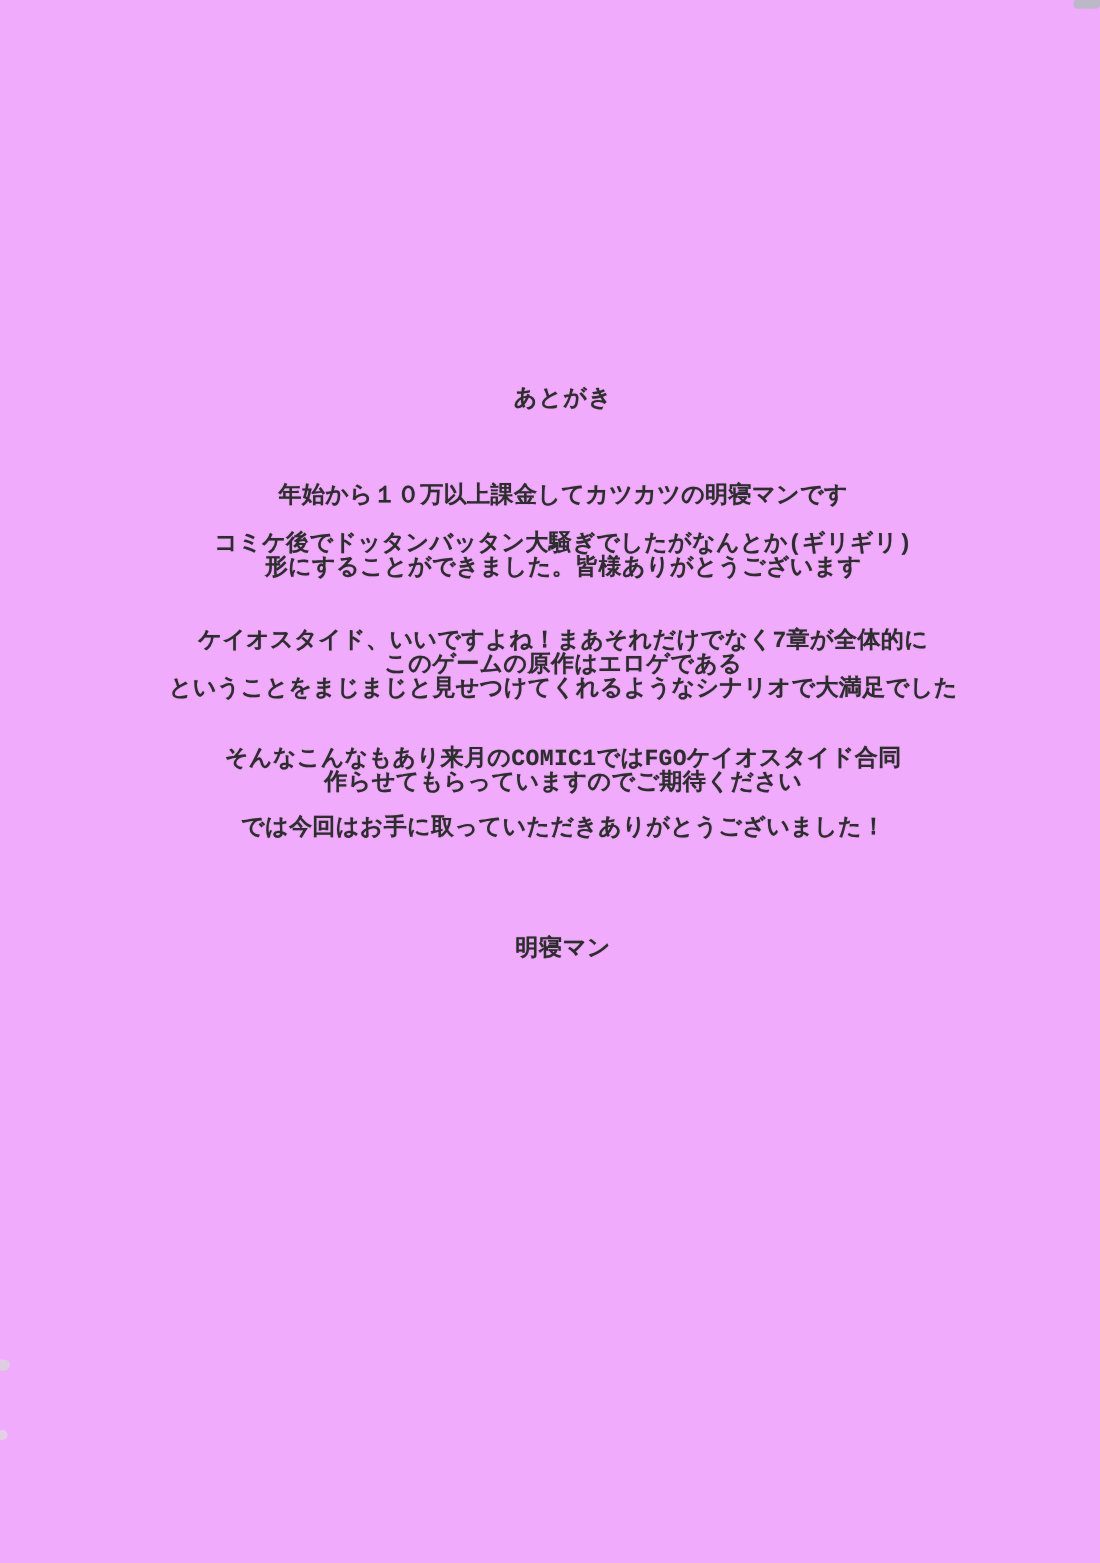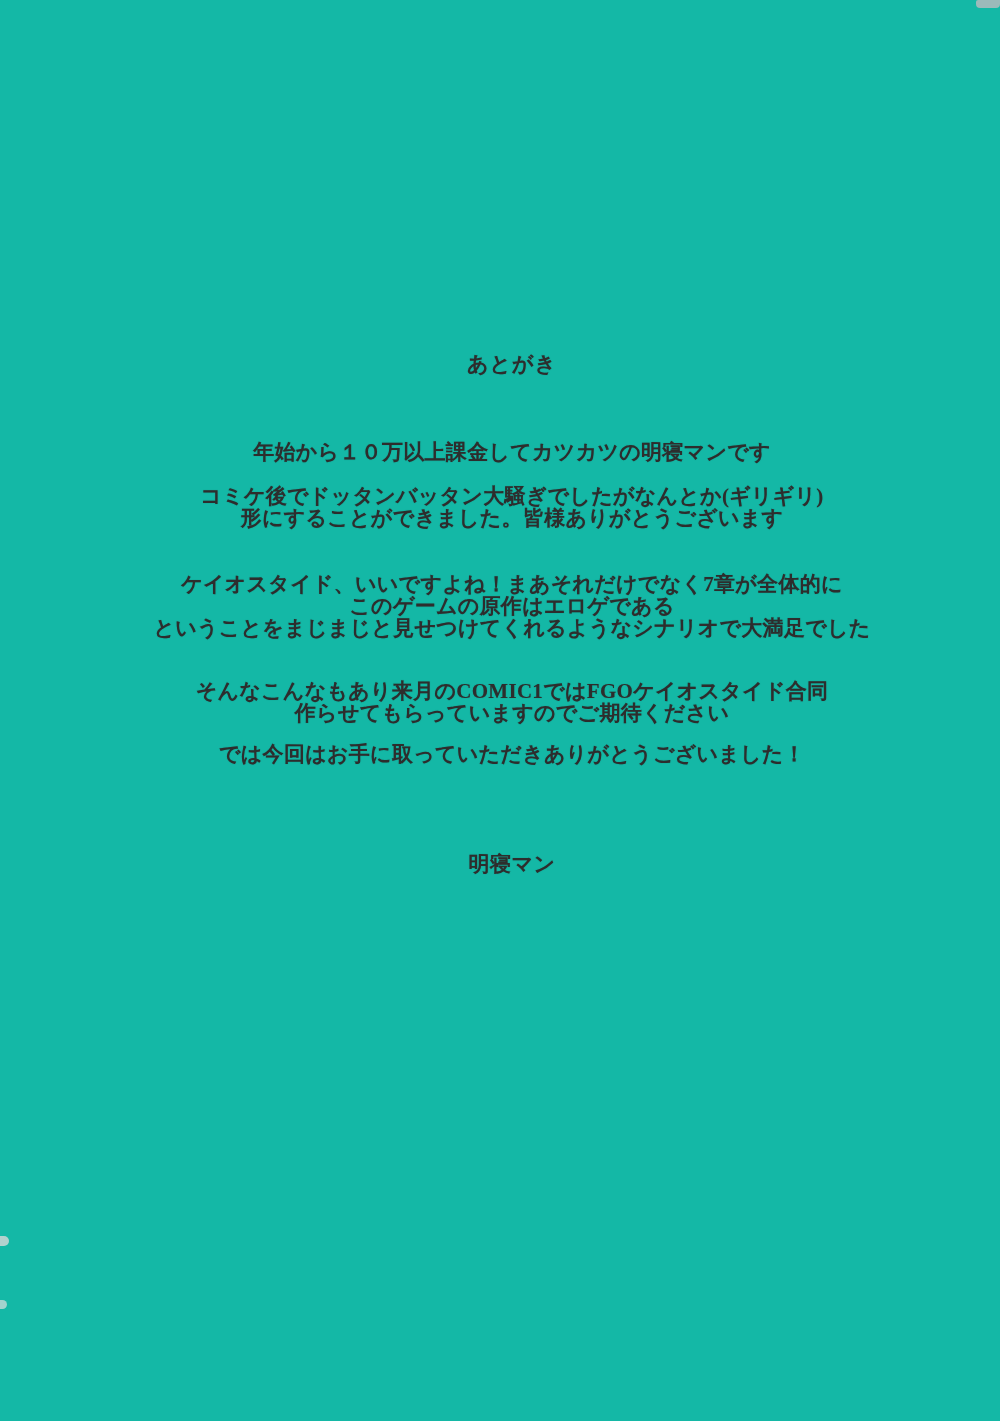--- a/index.html
+++ b/index.html
@@ -7,22 +7,22 @@
     padding: 0;
     width: 1000px;
     height: 1421px;
     overflow: hidden;
     background: #ffffff;
   }
   .page {
     position: relative;
     width: 1000px;
     height: 1421px;
-    background: #14b8a6;
-    font-family: Liberation Serif, serif;
+    background: #f0abfc;
+    font-family: Liberation Mono, monospace;
     color: #2d2d2d;
   }
   .textblock {
     position: absolute;
     left: 12px;
     width: 1000px;
     text-align: center;
     font-size: 21px;
     line-height: 22px;
     font-weight: 600;

